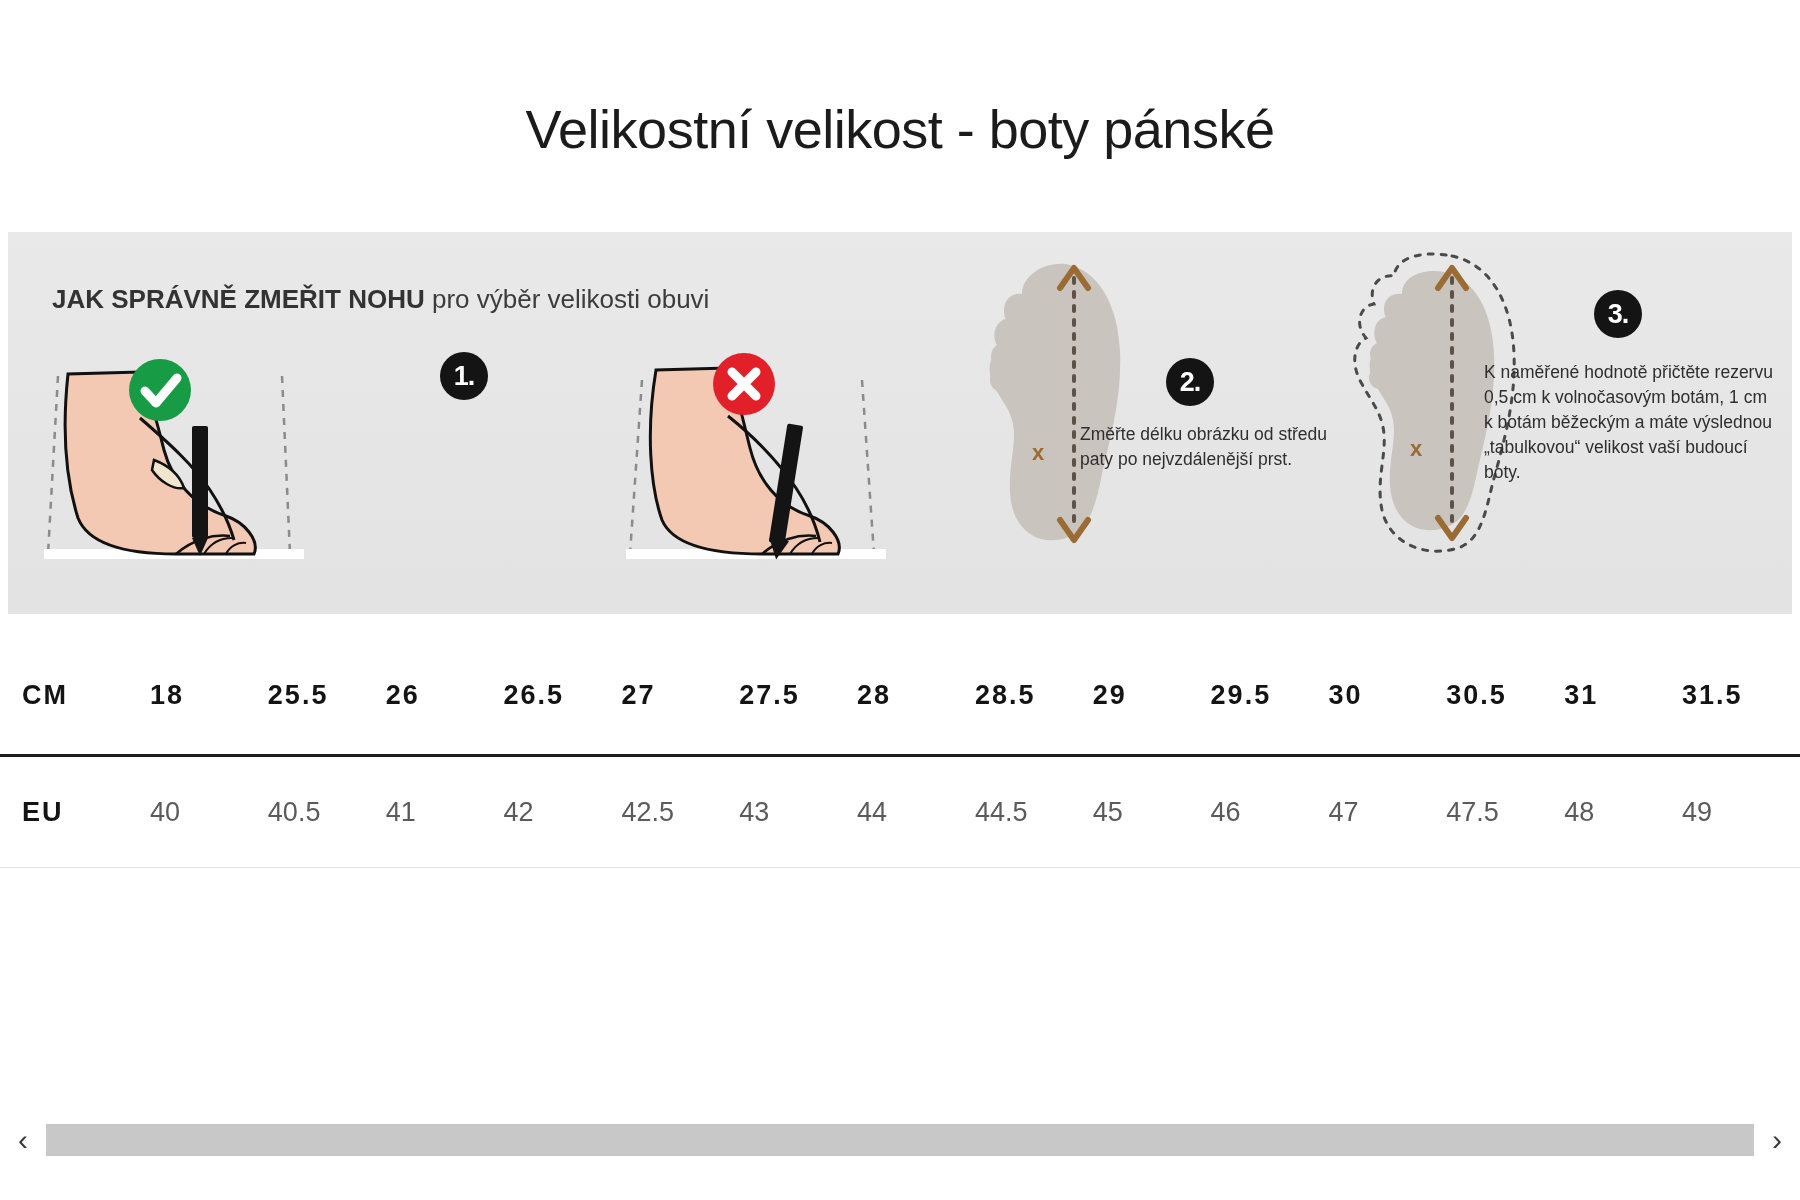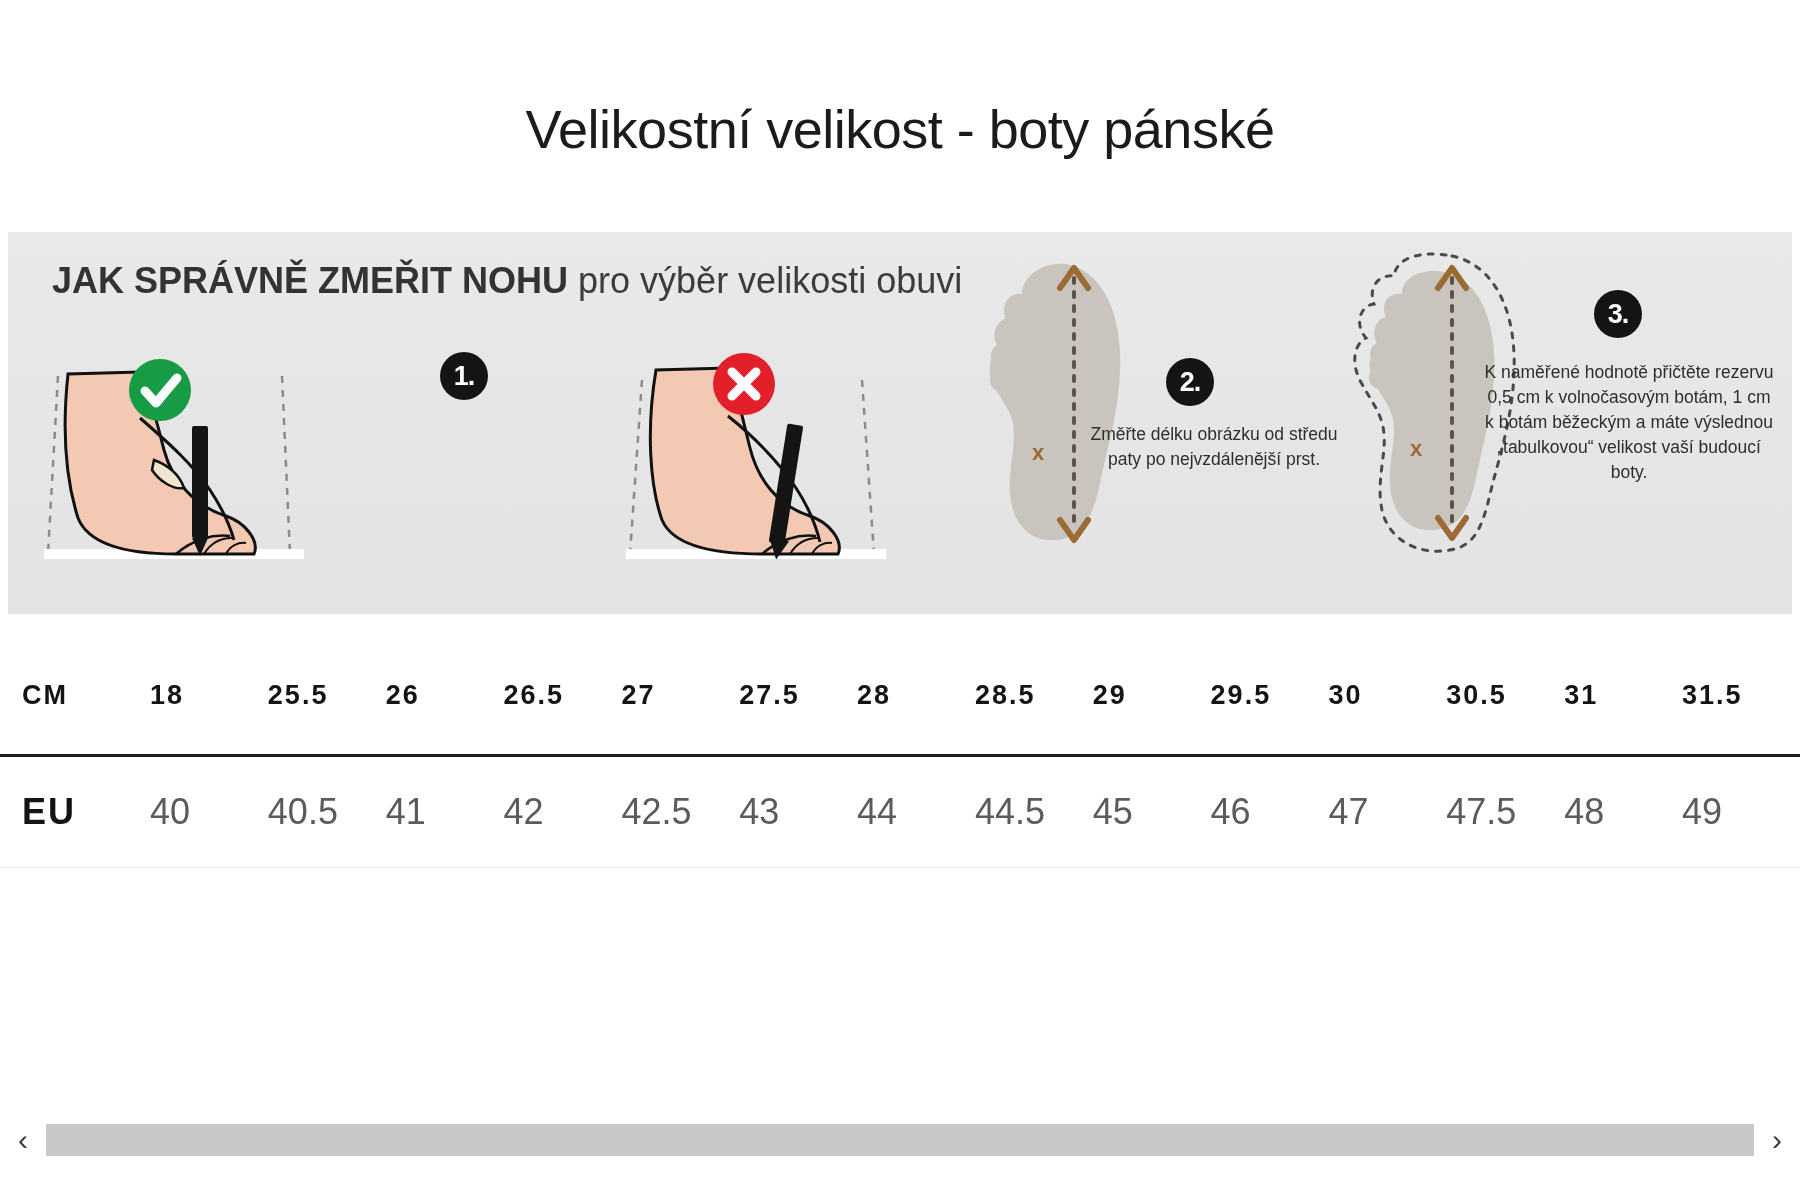--- a/index.html
+++ b/index.html
@@ -37,22 +37,22 @@
     left: 8px;
     top: 196px;
     width: 1784px;
     height: 382px;
     background: linear-gradient(180deg, #e9e9e9 0%, #e6e6e6 45%, #e3e3e3 100%);
     overflow: hidden;
   }
   .banner-heading {
     position: absolute;
     left: 44px;
-    top: 28px;
-    font-size: 36px;
+    top: 52px;
+    font-size: 26px;
     color: #3c3c3c;
     white-space: nowrap;
   }
   .banner-heading .strong {
     font-weight: 700;
     color: #333;
   }
 
   
   .illus {
@@ -68,21 +68,20 @@
     color: #ffffff;
     font-size: 27px;
     font-weight: 700;
     display: flex;
     align-items: center;
     justify-content: center;
     letter-spacing: -1px;
   }
   .step-text {
     position: absolute;
-    text-align: center;
     font-size: 17.5px;
     line-height: 1.42;
     color: #2e2e2e;
   }
   .step-text .note {
     display: block;
     font-style: italic;
     font-size: 16.5px;
     color: #3a3a3a;
     margin-top: 2px;
@@ -108,21 +107,21 @@
   }
   .size-table thead th {
     font-size: 27px;
     font-weight: 700;
     color: #141414;
     letter-spacing: 2px;
     height: 118px;
     border-bottom: 3px solid #1d1d1d;
   }
   .size-table tbody td {
-    font-size: 36px;
+    font-size: 27px;
     color: #5b5b5b;
     height: 110px;
     border-bottom: 1px solid #e3e3e3;
   }
   .size-table tbody tr:last-child td { border-bottom: 1px solid #e3e3e3; }
   .size-table td.rowhead,
   .size-table th.rowhead {
     font-weight: 700;
     color: #141414;
     letter-spacing: 2px;

